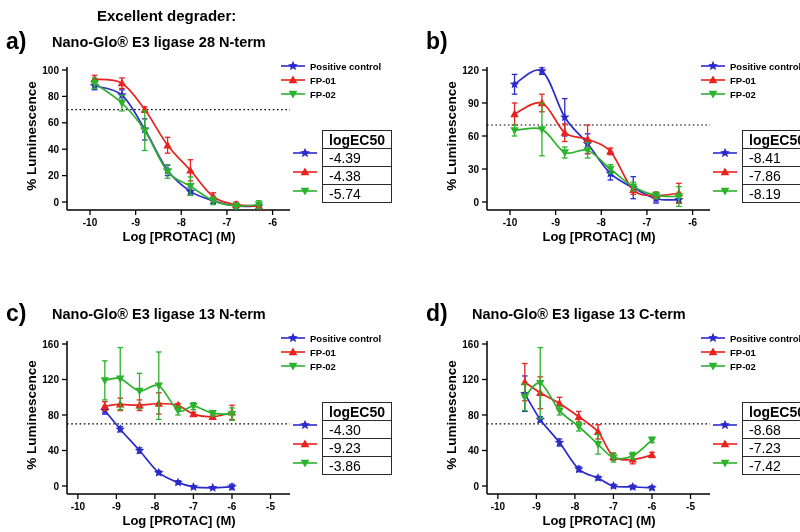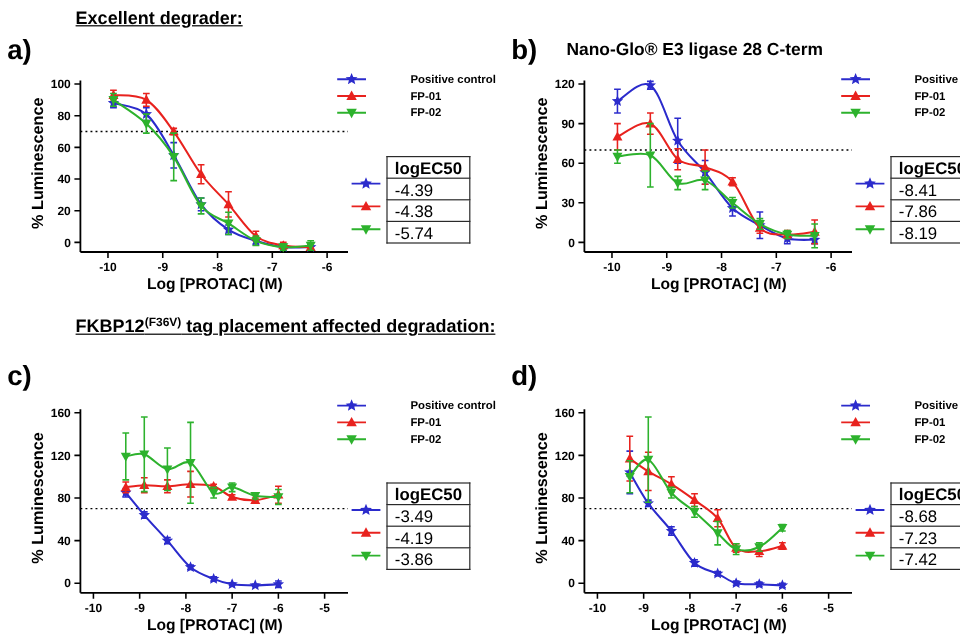--- a/index.html
+++ b/index.html
@@ -1,44 +1,45 @@
 <!DOCTYPE html>
 <html><head>
 <meta charset="utf-8">
 <style>
   html,body{margin:0;padding:0;background:#ffffff;}
   body{width:800px;height:532px;font-family:"Liberation Sans",sans-serif;color:#000;}
   .page{position:relative;width:800px;height:532px;background:#fff;overflow:hidden;}
-  .heading{position:absolute;font-weight:bold;font-size:15px;text-decoration:underline;white-space:nowrap;}
+  .heading{position:absolute;font-weight:bold;font-size:15px;white-space:nowrap;margin-left:34px;}
   #h1{left:63px;top:7px;}
   #h2{left:63px;top:264px;}
   #h2 .sup{font-size:10px;vertical-align:5px;}
   .panel{position:absolute;width:400px;height:238px;}
   .panel-label{position:absolute;left:6px;top:4px;font-size:23px;font-weight:bold;}
   .panel-title{position:absolute;left:52px;top:10px;font-size:14.5px;font-weight:bold;white-space:nowrap;}
   .chart-host{position:absolute;left:24px;top:32px;}
   .legend-host{position:absolute;left:280px;top:36px;display:flex;flex-direction:column;gap:2px;}
   .legend-row{display:flex;align-items:center;gap:4px;height:12px;}
-  .legend-label{font-size:9.5px;font-weight:bold;white-space:nowrap;margin-left:32px;}
+  .legend-label{font-size:9.5px;font-weight:bold;white-space:nowrap;}
   .ec-host{position:absolute;left:292px;top:106px;width:112px;height:84px;}
   .ec-icon{position:absolute;left:0;}
   .ec-table{position:absolute;left:30px;top:0;border-collapse:collapse;background:#fff;}
   .ec-table td{border:1.4px solid #2a2a2a;font-size:14px;padding:0 6px;height:17px;min-width:56px;white-space:nowrap;}
   .ec-table tr.hdr td{font-weight:bold;text-align:right;}
 </style>
 </head>
 <body>
 
 <div class="page">
   <div class="heading" id="h1">
     <span>Excellent degrader:</span>
   </div>
 
   <div class="panel" style="left:0;top:24px;">
     <div class="panel-label">a)</div>
+    <div class="panel-title">Nano-Glo® E3 ligase 28 N-term</div>
     <div class="chart-host"><svg width="278" height="200">
           <g>
             <line x1="43" y1="11" x2="43" y2="154" stroke="#000" stroke-width="1.5"></line>
             <line x1="43" y1="146" x2="38" y2="146" stroke="#000" stroke-width="1.3"></line>
             <text x="35" y="149.5" font-family="&quot;Liberation Sans&quot;,sans-serif" font-size="10" font-weight="bold" fill="#000" text-anchor="end">0</text>
             <line x1="43" y1="119.6" x2="38" y2="119.6" stroke="#000" stroke-width="1.3"></line>
             <text x="35" y="123.1" font-family="&quot;Liberation Sans&quot;,sans-serif" font-size="10" font-weight="bold" fill="#000" text-anchor="end">20</text>
             <line x1="43" y1="93.19999999999999" x2="38" y2="93.19999999999999" stroke="#000" stroke-width="1.3"></line>
             <text x="35" y="96.69999999999999" font-family="&quot;Liberation Sans&quot;,sans-serif" font-size="10" font-weight="bold" fill="#000" text-anchor="end">40</text>
             <line x1="43" y1="66.8" x2="38" y2="66.8" stroke="#000" stroke-width="1.3"></line>
@@ -220,21 +221,20 @@
         </svg>
         <svg width="26" height="12" class="ec-icon" style="top: 54.5px;">
           <line x1="1" y1="6" x2="25" y2="6" stroke="#2DB22D" stroke-width="1.6"></line>
           <path d="M13,10.6L8.63,2.688L17.369999999999997,2.688Z" fill="#2DB22D"></path>
         </svg>
       </div>
   </div>
 
   <div class="panel" style="left:420px;top:24px;">
     <div class="panel-label">b)</div>
-    <div class="panel-title">Nano-Glo® E3 ligase 28 C-term</div>
     <div class="chart-host"><svg width="278" height="200">
           <g>
             <line x1="43" y1="11" x2="43" y2="154" stroke="#000" stroke-width="1.5"></line>
             <line x1="43" y1="146" x2="38" y2="146" stroke="#000" stroke-width="1.3"></line>
             <text x="35" y="149.5" font-family="&quot;Liberation Sans&quot;,sans-serif" font-size="10" font-weight="bold" fill="#000" text-anchor="end">0</text>
             <line x1="43" y1="113" x2="38" y2="113" stroke="#000" stroke-width="1.3"></line>
             <text x="35" y="116.5" font-family="&quot;Liberation Sans&quot;,sans-serif" font-size="10" font-weight="bold" fill="#000" text-anchor="end">30</text>
             <line x1="43" y1="80" x2="38" y2="80" stroke="#000" stroke-width="1.3"></line>
             <text x="35" y="83.5" font-family="&quot;Liberation Sans&quot;,sans-serif" font-size="10" font-weight="bold" fill="#000" text-anchor="end">60</text>
             <line x1="43" y1="47" x2="38" y2="47" stroke="#000" stroke-width="1.3"></line>
@@ -412,26 +412,24 @@
           <line x1="1" y1="6" x2="25" y2="6" stroke="#E8221E" stroke-width="1.6"></line>
           <path d="M13,1.4000000000000004L8.63,9.312L17.369999999999997,9.312Z" fill="#E8221E"></path>
         </svg>
         <svg width="26" height="12" class="ec-icon" style="top: 54.5px;">
           <line x1="1" y1="6" x2="25" y2="6" stroke="#2DB22D" stroke-width="1.6"></line>
           <path d="M13,10.6L8.63,2.688L17.369999999999997,2.688Z" fill="#2DB22D"></path>
         </svg>
       </div>
   </div>
 
-  <div class="heading" id="h2">
-    <span>FKBP12</span><span class="sup">(F36V)</span><span> tag placement affected degradation:</span>
-  </div>
 
   <div class="panel" style="left:0;top:296px;">
     <div class="panel-label">c)</div>
+    <div class="panel-title">Nano-Glo® E3 ligase 13 N-term</div>
     <div class="chart-host"><svg width="278" height="206">
           <g>
             <line x1="43" y1="13" x2="43" y2="166" stroke="#000" stroke-width="1.5"></line>
             <line x1="43" y1="158" x2="38" y2="158" stroke="#000" stroke-width="1.3"></line>
             <text x="35" y="161.5" font-family="&quot;Liberation Sans&quot;,sans-serif" font-size="10" font-weight="bold" fill="#000" text-anchor="end">0</text>
             <line x1="43" y1="122.5" x2="38" y2="122.5" stroke="#000" stroke-width="1.3"></line>
             <text x="35" y="126" font-family="&quot;Liberation Sans&quot;,sans-serif" font-size="10" font-weight="bold" fill="#000" text-anchor="end">40</text>
             <line x1="43" y1="87" x2="38" y2="87" stroke="#000" stroke-width="1.3"></line>
             <text x="35" y="90.5" font-family="&quot;Liberation Sans&quot;,sans-serif" font-size="10" font-weight="bold" fill="#000" text-anchor="end">80</text>
             <line x1="43" y1="51.5" x2="38" y2="51.5" stroke="#000" stroke-width="1.3"></line>
@@ -586,24 +584,24 @@
           <span class="legend-label">FP-02</span>
         </div>
       </div>
     <div class="ec-host">
         <table class="ec-table">
           <tbody>
             <tr class="hdr">
               <td>logEC50</td>
             </tr>
             <tr>
-              <td>-3.49</td>
-            </tr>
-            <tr>
-              <td>-4.19</td>
+              <td>-4.30</td>
+            </tr>
+            <tr>
+              <td>-9.23</td>
             </tr>
             <tr>
               <td>-3.86</td>
             </tr>
           </tbody>
         </table>
         <svg width="26" height="12" class="ec-icon" style="top: 16.5px;">
           <line x1="1" y1="6" x2="25" y2="6" stroke="#2B2BCC" stroke-width="1.6"></line>
           <path d="M13.00,0.80L14.38,4.11L17.95,4.39L15.23,6.72L16.06,10.21L13.00,8.34L9.94,10.21L10.77,6.72L8.05,4.39L11.62,4.11Z" fill="#2B2BCC"></path>
         </svg>
@@ -613,20 +611,21 @@
         </svg>
         <svg width="26" height="12" class="ec-icon" style="top: 54.5px;">
           <line x1="1" y1="6" x2="25" y2="6" stroke="#2DB22D" stroke-width="1.6"></line>
           <path d="M13,10.6L8.63,2.688L17.369999999999997,2.688Z" fill="#2DB22D"></path>
         </svg>
       </div>
   </div>
 
   <div class="panel" style="left:420px;top:296px;">
     <div class="panel-label">d)</div>
+    <div class="panel-title">Nano-Glo® E3 ligase 13 C-term</div>
     <div class="chart-host"><svg width="278" height="206">
           <g>
             <line x1="43" y1="13" x2="43" y2="166" stroke="#000" stroke-width="1.5"></line>
             <line x1="43" y1="158" x2="38" y2="158" stroke="#000" stroke-width="1.3"></line>
             <text x="35" y="161.5" font-family="&quot;Liberation Sans&quot;,sans-serif" font-size="10" font-weight="bold" fill="#000" text-anchor="end">0</text>
             <line x1="43" y1="122.5" x2="38" y2="122.5" stroke="#000" stroke-width="1.3"></line>
             <text x="35" y="126" font-family="&quot;Liberation Sans&quot;,sans-serif" font-size="10" font-weight="bold" fill="#000" text-anchor="end">40</text>
             <line x1="43" y1="87" x2="38" y2="87" stroke="#000" stroke-width="1.3"></line>
             <text x="35" y="90.5" font-family="&quot;Liberation Sans&quot;,sans-serif" font-size="10" font-weight="bold" fill="#000" text-anchor="end">80</text>
             <line x1="43" y1="51.5" x2="38" y2="51.5" stroke="#000" stroke-width="1.3"></line>

